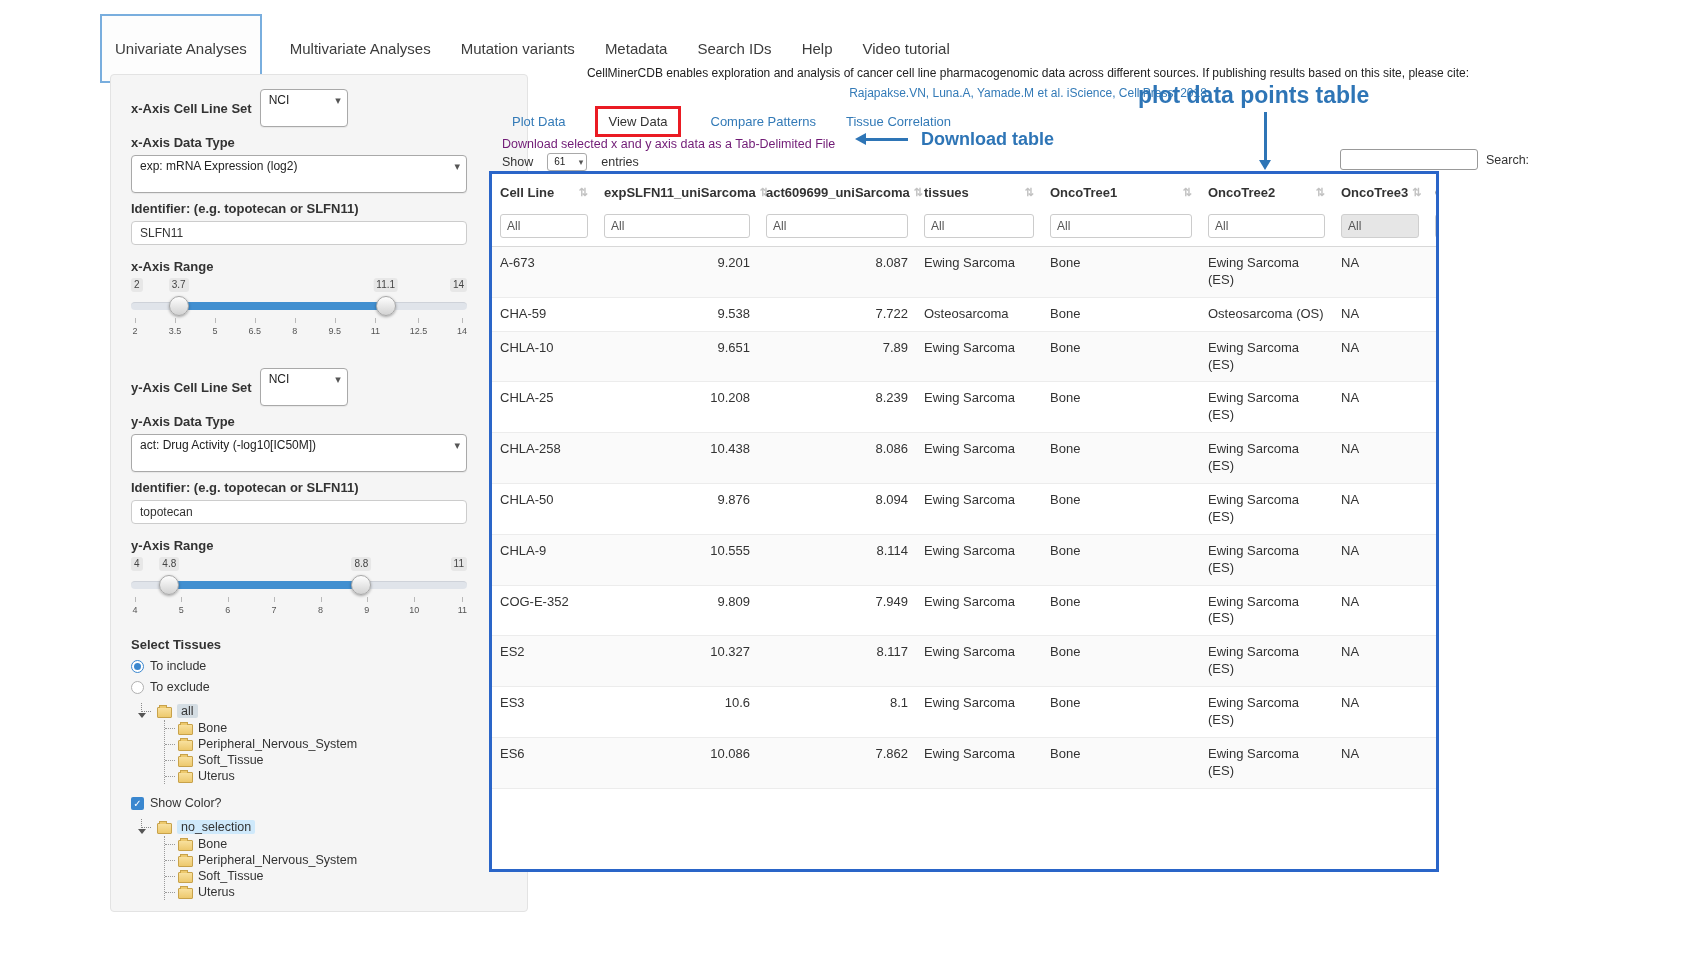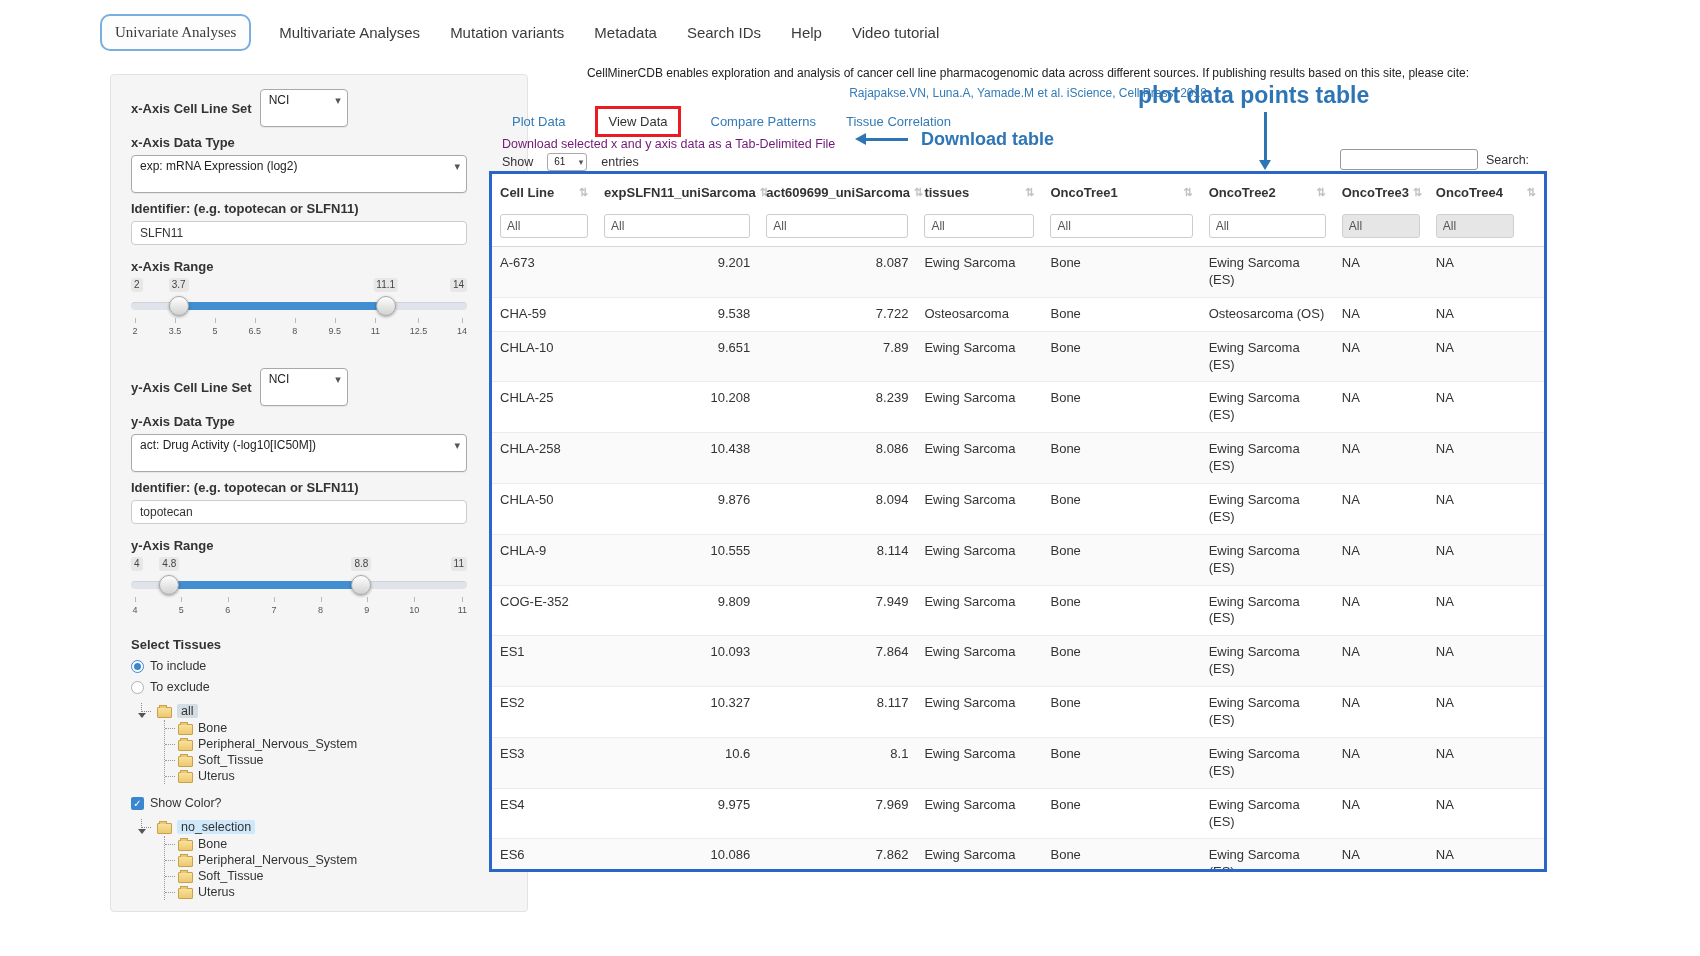--- a/index.html
+++ b/index.html
@@ -3,21 +3,21 @@
 <meta charset="utf-8">
 <style>
   * { box-sizing: border-box; }
   html,body { margin:0; padding:0; background:#fff; }
   body { width:1700px; height:956px; font-family:"Liberation Sans", sans-serif; color:#333; }
   .page { position:relative; width:1700px; height:956px; background:#ffffff; overflow:hidden; }
 
   
   .topnav { position:absolute; left:100px; top:14px; display:flex; align-items:center; gap:26px; font-size:15px; color:#3c3c3c; }
   .topnav-tab { padding:9px 2px; cursor:pointer; white-space:nowrap; }
-  .topnav-tab.active { border:2px solid #79aede; border-radius:10px; padding:8px 13px; background:#fdfdfd;font-family:Liberation Serif, serif; }
+  .topnav-tab.active { border:2px solid #79aede; border-radius:0; padding:24px 13px; background:#fdfdfd; }
 
   
   .sidebar { position:absolute; left:110px; top:74px; width:418px; height:838px; background:#f5f5f5;
              border:1px solid #e3e3e3; border-radius:4px; padding:14px 20px; font-size:13px; }
   .blabel { font-weight:bold; font-size:13px; color:#333; display:block; }
   .inline-row { display:flex; align-items:center; gap:8px; }
   .mt8 { margin-top:8px; } .mt14 { margin-top:14px; } .mt18 { margin-top:18px; } .mt28 { margin-top:28px; }
 
   .select { position:relative; background:#fff; border:1px solid #a9a9a9; border-radius:4px; height:38px; line-height:20px;
             padding:0 4px 0 8px; font-size:12px; color:#222; cursor:pointer; box-shadow:0 1px 1px rgba(0,0,0,.06); white-space:nowrap; }
@@ -82,21 +82,21 @@
   .annot-plot { position:absolute; left:1138px; top:82px; font-size:23px; font-weight:bold; color:#2e75b6; white-space:nowrap; }
   .annot-down-arrow { position:absolute; left:1264px; top:112px; width:3px; height:48px; background:#2e75b6; }
   .annot-down-arrow::after { content:''; position:absolute; left:-5px; top:100%; border-top:10px solid #2e75b6; border-left:6px solid transparent; border-right:6px solid transparent; }
 
   .show-entries { position:absolute; left:502px; top:153px; display:flex; align-items:center; gap:14px; font-size:12.5px; }
   .search-box { position:absolute; left:1340px; top:149px; display:flex; align-items:center; gap:8px; }
   .search-input { width:138px; height:21px; border:1px solid #999; border-radius:3px; background:#fff; font-family:inherit; font-size:12px; padding:0 5px; }
   .search-label { font-size:12.5px; }
 
   
-  .table-annot-border { position:absolute; left:489px; top:171px; width:1058px; height:701px; border:3px solid #2a65c8; background:#fff; overflow:hidden; }
+  .table-annot-border { position:absolute; left:489px; top:171px; width:950px; height:701px; border:3px solid #2a65c8; background:#fff; overflow:hidden; }
   .data-table { width:100%; border-collapse:collapse; font-size:13px; color:#333; table-layout:fixed; }
   .data-table th { text-align:left; font-weight:bold; padding:11px 8px; cursor:pointer; }
   .th-inner { display:flex; justify-content:space-between; align-items:center; white-space:nowrap; }
   .sort-icon { color:#c2c2c2; font-size:11px; margin-left:4px; cursor:pointer; }
   .filter-row td { padding:3px 8px 8px; border-bottom:1px solid #d8d8d8; }
   .filter-input { width:100%; height:24px; border:1px solid #ccc; border-radius:3px; padding:0 6px; font-size:12px; color:#555; background:#fff; font-family:inherit; }
   .filter-input.muted { background:#e6e6e6; border-color:#cfcfcf; width:78px; }
   .data-table tbody td { padding:8px; border-bottom:1px solid #ececec; vertical-align:top; line-height:1.3; }
   .data-table tbody tr:nth-child(odd) { background:#fafafa; }
   td.num { text-align:right; }
@@ -510,30 +510,20 @@
             <td>COG-E-352</td>
             <td class="num">9.809</td>
             <td class="num">7.949</td>
             <td>Ewing Sarcoma</td>
             <td>Bone</td>
             <td>Ewing Sarcoma (ES)</td>
             <td>NA</td>
             <td>NA</td>
           </tr>
 
-          <tr class="data-row">
-            <td>ES1</td>
-            <td class="num">10.093</td>
-            <td class="num">7.864</td>
-            <td>Ewing Sarcoma</td>
-            <td>Bone</td>
-            <td>Ewing Sarcoma (ES)</td>
-            <td>NA</td>
-            <td>NA</td>
-          </tr>
 
           <tr class="data-row">
             <td>ES2</td>
             <td class="num">10.327</td>
             <td class="num">8.117</td>
             <td>Ewing Sarcoma</td>
             <td>Bone</td>
             <td>Ewing Sarcoma (ES)</td>
             <td>NA</td>
             <td>NA</td>
@@ -543,30 +533,20 @@
             <td>ES3</td>
             <td class="num">10.6</td>
             <td class="num">8.1</td>
             <td>Ewing Sarcoma</td>
             <td>Bone</td>
             <td>Ewing Sarcoma (ES)</td>
             <td>NA</td>
             <td>NA</td>
           </tr>
 
-          <tr class="data-row">
-            <td>ES4</td>
-            <td class="num">9.975</td>
-            <td class="num">7.969</td>
-            <td>Ewing Sarcoma</td>
-            <td>Bone</td>
-            <td>Ewing Sarcoma (ES)</td>
-            <td>NA</td>
-            <td>NA</td>
-          </tr>
 
           <tr class="data-row">
             <td>ES6</td>
             <td class="num">10.086</td>
             <td class="num">7.862</td>
             <td>Ewing Sarcoma</td>
             <td>Bone</td>
             <td>Ewing Sarcoma (ES)</td>
             <td>NA</td>
             <td>NA</td>

